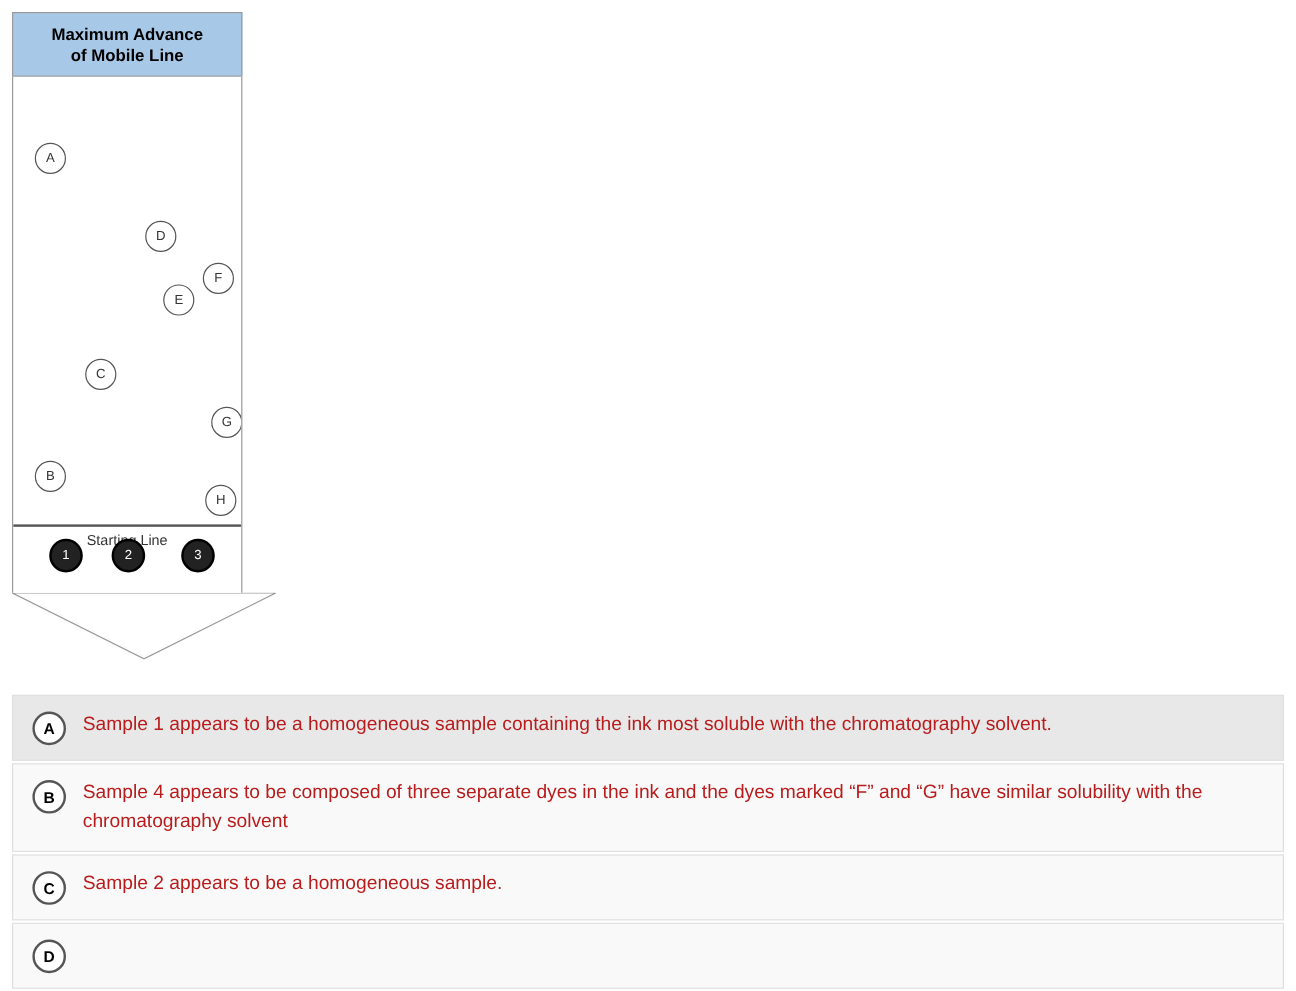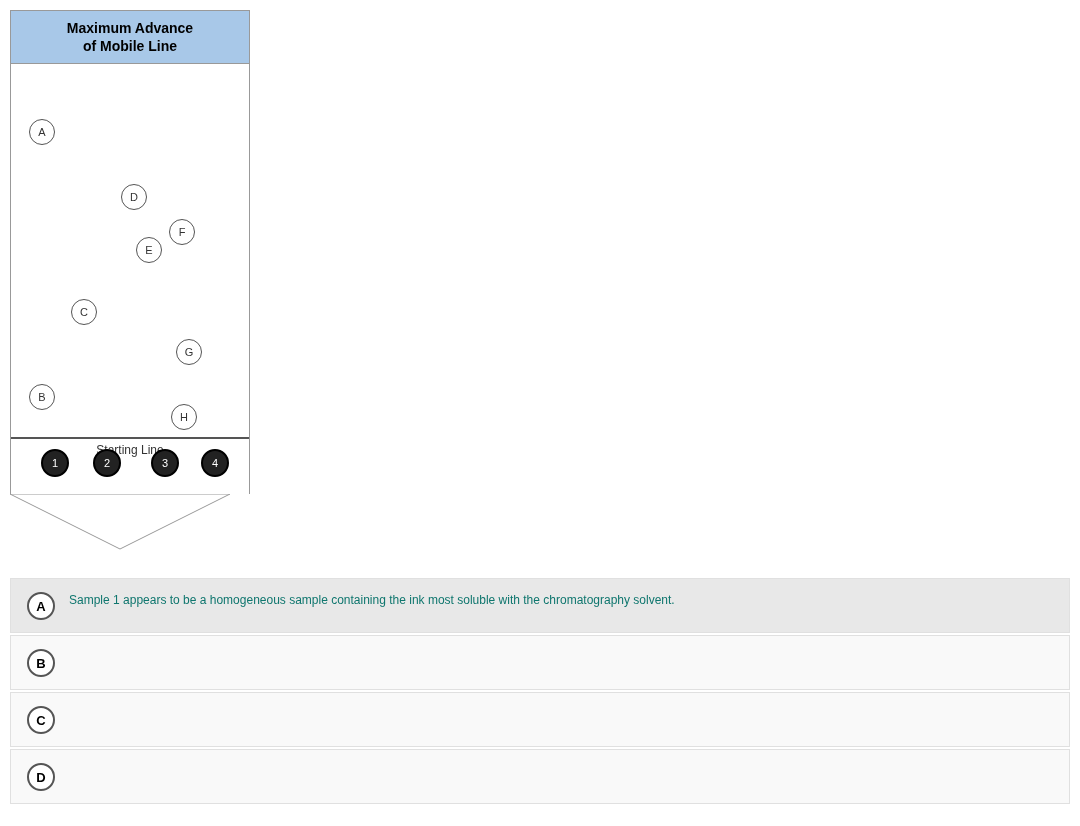--- a/index.html
+++ b/index.html
@@ -14,21 +14,21 @@
 
     .main-layout {
       display: flex;
       flex-direction: row;
       padding: 10px;
       gap: 10px;
     }
 
     
     .diagram-container {
-      width: 240px;
+      width: 192px;
       flex-shrink: 0;
       display: flex;
       flex-direction: column;
     }
 
     .diagram-header {
       background: #a8c8e8;
       border: 1px solid #999;
       text-align: center;
       padding: 8px;
@@ -114,22 +114,22 @@
       align-items: center;
       justify-content: center;
       font-weight: bold;
       font-size: 13px;
       flex-shrink: 0;
       margin-top: 1px;
       background: #fff;
     }
 
     .answer-text {
-      font-size: 12px;
-      color: #0f766e;
+      font-size: 16px;
+      color: #b91c1c;
       line-height: 1.5;
     }
 
     .right-panel {
       flex: 1;
     }
   </style>
 </head>
 <body>
 
@@ -171,20 +171,22 @@
   <div class="right-panel"></div>
 </div>
 
 <div class="answers-container" id="answers-container">
 <div class="answer-row">
       <div class="answer-badge">A</div>
       <div class="answer-text">Sample 1 appears to be a homogeneous sample containing the ink most soluble with the chromatography solvent.</div>
     </div>
     <div class="answer-row">
       <div class="answer-badge">B</div>
+      <div class="answer-text">Sample 4 appears to be composed of three separate dyes in the ink and the dyes marked “F” and “G” have similar solubility with the chromatography solvent</div>
     </div>
     <div class="answer-row">
       <div class="answer-badge">C</div>
+      <div class="answer-text">Sample 2 appears to be a homogeneous sample.</div>
     </div>
     <div class="answer-row">
       <div class="answer-badge">D</div>
     </div>
   </div>
 
 </body></html>

